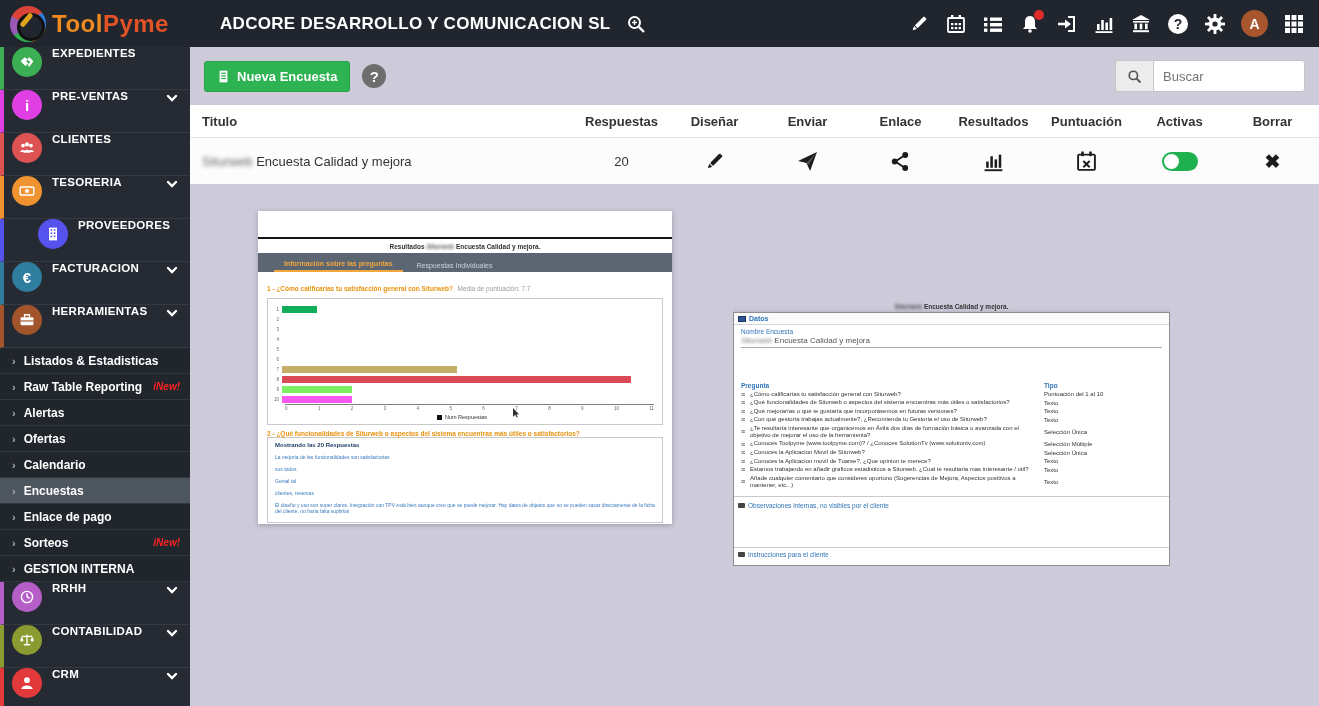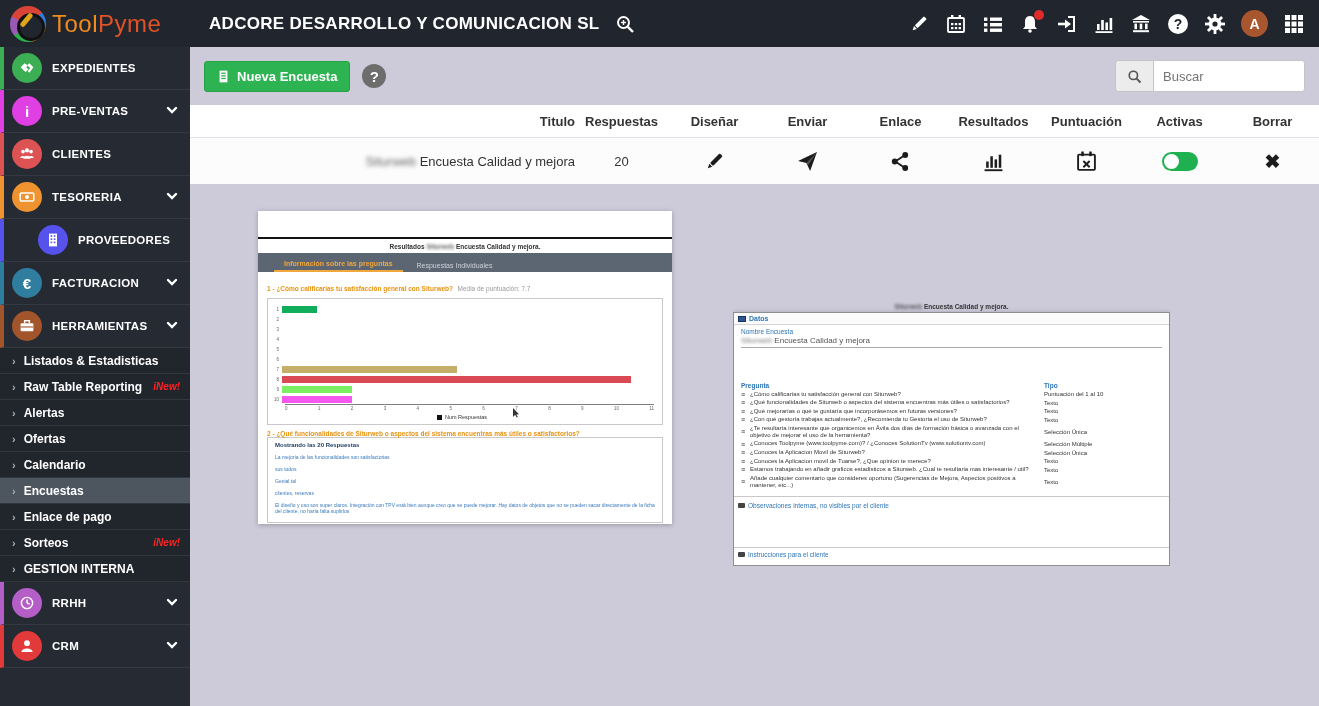--- a/index.html
+++ b/index.html
@@ -6,35 +6,35 @@
   html,body { width:1319px; height:706px; overflow:hidden; font-family:"Liberation Sans", sans-serif; background:#cdcada; }
 
   
   .topbar { position:absolute; left:0; top:0; width:1319px; height:47px; background:#21252e; display:flex; align-items:center; z-index:30; }
   .logo { width:205px; display:flex; align-items:center; gap:6px; padding-left:10px; }
   .logo-gear { width:36px; height:36px; border-radius:50%;
     background:conic-gradient(#d94436 0 14%, #2e7fe0 14% 30%, #e0a419 30% 46%, #2fae4e 46% 64%, #9b59b6 64% 82%, #d94436 82% 100%);
     position:relative; }
   .logo-gear::after { content:""; position:absolute; left:7px; top:7px; width:22px; height:22px; border-radius:50%; background:#21252e; border:3px solid #111; }
   .logo-gear::before { content:""; position:absolute; left:14px; top:6px; width:5px; height:16px; background:#e0a419; transform:rotate(40deg); z-index:2; border-radius:2px; }
-  .logo-text { font-size:24px; font-weight:normal; letter-spacing:0.5px; }
+  .logo-text { font-size:24px; font-weight:bold; letter-spacing:0.5px; }
   .logo-text .t1 { color:#ef8b1f; }
   .logo-text .t2 { color:#e15226; }
-  .company { color:#fff; font-weight:bold; font-size:17px; margin-left:4px; letter-spacing:0.3px; }
+  .company { color:#fff; font-weight:bold; font-size:17px; margin-left:15px; letter-spacing:0.3px; }
   .title-zoom { margin-left:14px; }
   .top-icons { margin-left:auto; display:flex; align-items:center; gap:15px; padding-right:14px; }
   .tico { width:22px; height:22px; position:relative; display:flex; align-items:center; justify-content:center; cursor:pointer; }
   .tico svg { width:20px; height:20px; }
   .badge-dot { position:absolute; right:-3px; top:-3px; width:10px; height:10px; background:#e02b2b; border-radius:50%; }
   .help-disc { width:20px; height:20px; border-radius:50%; background:#fff; color:#21252e; font-weight:bold; font-size:14px; display:flex; align-items:center; justify-content:center; }
   .avatar { width:27px; height:27px; border-radius:50%; background:#a8562d; color:#fff; font-weight:bold; font-size:14px; display:flex; align-items:center; justify-content:center; }
 
   
   .sidebar { position:absolute; left:0; top:47px; width:190px; height:659px; background:#262b33; overflow:hidden; z-index:20; }
-  .side-item { height:43px; display:flex; align-items:center; gap:10px; padding-left:8px; border-left:4px solid transparent; border-bottom:1px solid #343942; cursor:pointer; }
+  .side-item { height:43px; display:flex; align-items:flex-start; gap:10px; padding-left:8px; border-left:4px solid transparent; border-bottom:1px solid #343942; cursor:pointer; }
   .side-circle { width:30px; height:30px; border-radius:50%; display:flex; align-items:center; justify-content:center; color:#fff; flex:0 0 30px; }
   .side-circle svg { width:16px; height:16px; }
   .side-circle .glyph { font-weight:bold; font-size:15px; color:#fff; }
   .side-label { color:#fff; font-weight:bold; font-size:11.5px; letter-spacing:0.3px; flex:1; }
   .chev { margin-right:12px; }
   .chev svg { width:12px; height:12px; }
   .sub-item { height:26px; display:flex; align-items:center; background:#21252c; border-bottom:1px solid #32363e; padding:0 10px 0 12px; cursor:pointer; }
   .sub-item.selected { background:#4d555e; }
   .sub-arrow { color:#aab0b8; font-size:11px; margin-right:8px; font-weight:bold; }
   .sub-label { color:#fff; font-size:12px; font-weight:bold; flex:1; }
@@ -47,21 +47,21 @@
   .btn-new svg { width:13px; height:13px; }
   .help-circle { width:24px; height:24px; border-radius:50%; background:#6d6d6d; color:#fff; font-weight:bold; font-size:15px; display:flex; align-items:center; justify-content:center; cursor:pointer; }
   .search-group { margin-left:auto; display:flex; height:32px; }
   .search-prefix { width:38px; background:#ececec; border:1px solid #c5c5c5; border-right:none; border-radius:3px 0 0 3px; display:flex; align-items:center; justify-content:center; }
   .search-prefix svg { width:15px; height:15px; }
   .search-input { width:152px; border:1px solid #c5c5c5; border-radius:0 3px 3px 0; padding:0 9px; font-size:13px; color:#555; outline:none; }
 
   .grid-table { background:#fff; }
   .g-head { display:flex; align-items:center; height:33px; background:#fff; border-bottom:1px solid #e2e0e8; font-weight:bold; font-size:13px; color:#333; }
   .g-row { display:flex; align-items:center; height:46px; background:#fcfcfd; font-size:13px; color:#333; }
-  .c-title { flex:0 0 385px; padding-left:12px; text-align:right; }
+  .c-title { flex:0 0 385px; padding-left:12px; text-align:left; }
   .c { flex:1; text-align:center; display:flex; align-items:center; justify-content:center; }
   .g-head .c { display:block; }
   .rowico { cursor:pointer; display:flex; align-items:center; justify-content:center; }
   .rowico svg { width:21px; height:21px; }
   .toggle { width:36px; height:19px; border-radius:10px; background:#1fb050; position:relative; cursor:pointer; }
   .toggle .knob { position:absolute; left:2px; top:2px; width:15px; height:15px; border-radius:50%; background:#fff; }
   .x-del { font-size:19px; font-weight:bold; color:#1c1c1c; cursor:pointer; }
 
   .redact { filter:blur(2.2px); opacity:.75; }
   .redact-sm { filter:blur(1.4px); opacity:.8; }
@@ -369,20 +369,35 @@
           <line x1="10" y1="10" x2="10" y2="5.5" stroke="#fff" stroke-width="1.8"></line>
           <line x1="10" y1="10" x2="13.5" y2="11.5" stroke="#fff" stroke-width="1.8"></line>
         </svg>
     </div>
     <span class="side-label">RRHH</span>
     <span class="chev"><svg viewBox="0 0 12 12">
           <polyline points="2,4 6,8 10,4" fill="none" stroke="#fff" stroke-width="2.4" stroke-linecap="round"></polyline>
         </svg></span>
   </div>
 
+  <div class="side-item" style="border-left-color: rgb(139, 155, 49);">
+    <div class="side-circle" style="background-color: rgb(139, 155, 49);">
+      <svg viewBox="0 0 20 20">
+          <line x1="10" y1="3" x2="10" y2="15" stroke="#fff" stroke-width="1.6"></line>
+          <line x1="3.5" y1="5.5" x2="16.5" y2="5.5" stroke="#fff" stroke-width="1.6"></line>
+          <path d="M1.5 10 L3.5 5.5 L5.5 10 A 2 2 0 0 1 1.5 10 Z" fill="#fff"></path>
+          <path d="M14.5 10 L16.5 5.5 L18.5 10 A 2 2 0 0 1 14.5 10 Z" fill="#fff"></path>
+          <rect x="6" y="15" width="8" height="1.8" fill="#fff"></rect>
+        </svg>
+    </div>
+    <span class="side-label">CONTABILIDAD</span>
+    <span class="chev"><svg viewBox="0 0 12 12">
+          <polyline points="2,4 6,8 10,4" fill="none" stroke="#fff" stroke-width="2.4" stroke-linecap="round"></polyline>
+        </svg></span>
+  </div>
 
   <div class="side-item" style="border-left-color: rgb(226, 58, 58);">
     <div class="side-circle" style="background-color: rgb(226, 58, 58);">
       <svg viewBox="0 0 20 20" fill="#fff">
           <circle cx="10" cy="6.5" r="3.6"></circle>
           <path d="M3 17.5 C3 11.5 17 11.5 17 17.5 Z"></path>
         </svg>
     </div>
     <span class="side-label">CRM</span>
     <span class="chev"><svg viewBox="0 0 12 12">

